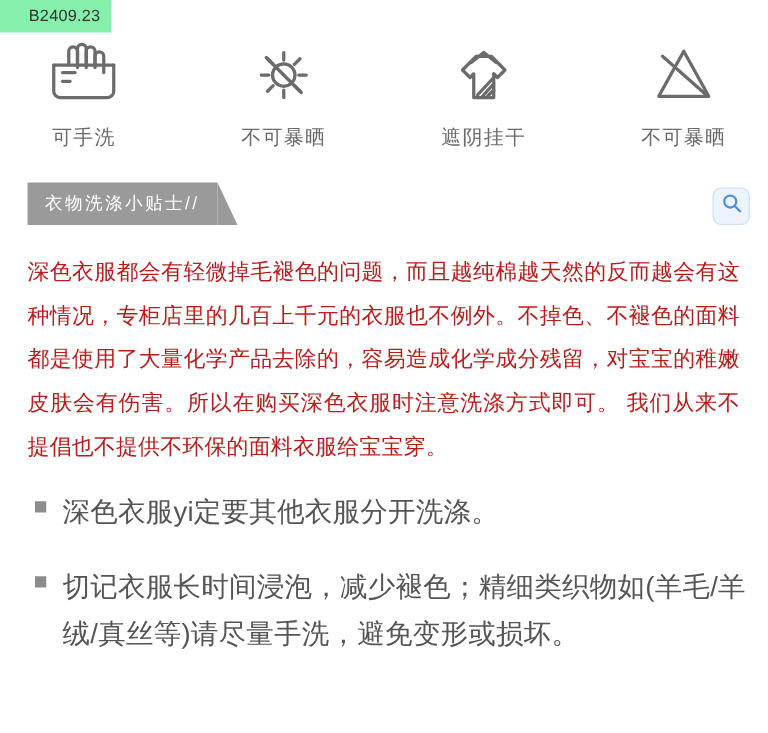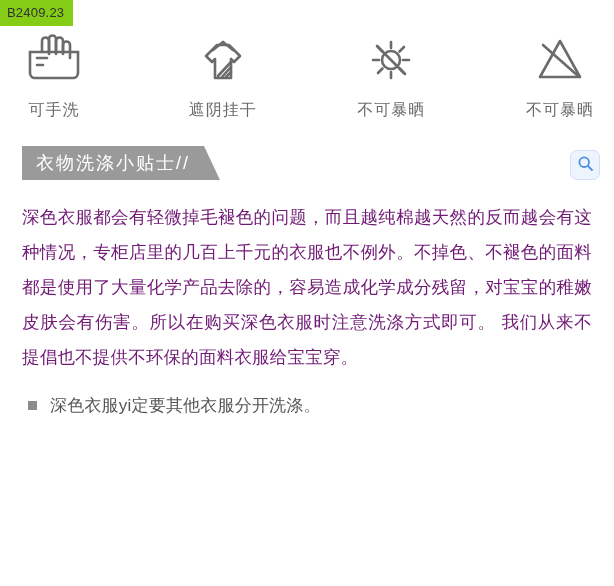--- a/index.html
+++ b/index.html
@@ -14,36 +14,36 @@
     color: #4a4a4a;
     overflow: hidden;
     position: relative;
   }
 
   
   .code-badge {
     position: absolute;
     top: 0;
     left: 0;
-    background: #84cc16;
+    background: #86efac;
     color: #333333;
     font-size: 13px;
     line-height: 1;
-    padding: 6px 9px 7px 7px;
+    padding: 6px 9px 7px 23px;
     letter-spacing: 0.2px;
   }
 
   
   .icon-row {
     position: absolute;
     top: 28px;
     left: 0;
     width: 614px;
     display: flex;
-    justify-content: space-between;
+    justify-content: center;
     gap: 52px;
   }
   .icon-cell {
     width: 108px;
     display: flex;
     flex-direction: column;
     align-items: center;
   }
   .icon-glyph {
     height: 62px;
@@ -64,21 +64,21 @@
     position: absolute;
     top: 146px;
     left: 22px;
     display: flex;
     align-items: stretch;
     height: 34px;
   }
   .section-head-box {
     background: #9a9a9a;
     color: #ffffff;
-    font-size: 18px;
+    font-size: 14px;
     letter-spacing: 2px;
     padding: 0 14px;
     display: flex;
     align-items: center;
     height: 34px;
     box-sizing: border-box;
   }
   .section-head-tail {
     width: 0;
     height: 0;
@@ -104,21 +104,21 @@
   }
 
   
   .body-para {
     position: absolute;
     top: 200px;
     left: 22px;
     width: 570px;
     font-size: 17.5px;
     line-height: 2;
-    color: #701a75;
+    color: #b91c1c;
     text-align: justify;
     letter-spacing: 0.2px;
   }
 
   
   .bullets {
     position: absolute;
     top: 392px;
     left: 28px;
     width: 570px;
@@ -130,21 +130,21 @@
   }
   .bullet-mark {
     width: 9px;
     height: 9px;
     background: #8c8c8c;
     margin-top: 9px;
     margin-right: 13px;
     flex: none;
   }
   .bullet-text {
-    font-size: 17px;
+    font-size: 22px;
     line-height: 1.65;
     color: #555555;
     letter-spacing: 0.2px;
   }
 </style>
 </head>
 <body>
 
 <div class="code-badge">B2409.23</div>
 
@@ -157,34 +157,20 @@
         <path d="M6 20 H54"></path>
         <path d="M18 20 V9 a3.5 3.5 0 0 1 7 0 V22"></path>
         <path d="M25 20 V7 a3.5 3.5 0 0 1 7 0 V22"></path>
         <path d="M32 20 V9 a3.5 3.5 0 0 1 7 0 V22"></path>
         <path d="M39 21 V13 a3.5 3.5 0 0 1 7 0 V26"></path>
         <path d="M13 26 h10"></path>
         <path d="M13 33 h6"></path>
       </svg>
     </div>
     <div class="icon-caption">可手洗</div>
-  </div>
-
-  <div class="icon-cell">
-    <div class="icon-glyph">
-      <svg width="60" height="54" viewBox="0 0 60 54" fill="none" stroke="#6b6b6b" stroke-width="2.6" stroke-linecap="round" stroke-linejoin="round">
-        <path d="M20 18 L30 10 L40 18"></path>
-        <path d="M30 10 a4 4 0 0 0 0 0"></path>
-        <path d="M13 24 L24 13 h12 L47 24 L41 30 L38 27 V46 H22 V27 L19 30 Z"></path>
-        <path d="M25 44 L38 30"></path>
-        <path d="M29 45 L38 35"></path>
-        <path d="M33 45 L38 40"></path>
-      </svg>
-    </div>
-    <div class="icon-caption">遮阴挂干</div>
   </div>
 
   <div class="icon-cell">
     <div class="icon-glyph">
       <svg width="60" height="54" viewBox="0 0 60 54" fill="none" stroke="#6b6b6b" stroke-width="2.6" stroke-linecap="round" stroke-linejoin="round">
         <circle cx="30" cy="28" r="9"></circle>
         <path d="M30 10 V16"></path>
         <path d="M30 40 V46"></path>
         <path d="M12 28 H18"></path>
         <path d="M42 28 H48"></path>
@@ -194,20 +180,34 @@
         <path d="M21.5 36.5 L17 41"></path>
         <path d="M16 14 L44 42"></path>
       </svg>
     </div>
     <div class="icon-caption">不可暴晒</div>
   </div>
 
   <div class="icon-cell">
     <div class="icon-glyph">
       <svg width="60" height="54" viewBox="0 0 60 54" fill="none" stroke="#6b6b6b" stroke-width="2.6" stroke-linecap="round" stroke-linejoin="round">
+        <path d="M20 18 L30 10 L40 18"></path>
+        <path d="M30 10 a4 4 0 0 0 0 0"></path>
+        <path d="M13 24 L24 13 h12 L47 24 L41 30 L38 27 V46 H22 V27 L19 30 Z"></path>
+        <path d="M25 44 L38 30"></path>
+        <path d="M29 45 L38 35"></path>
+        <path d="M33 45 L38 40"></path>
+      </svg>
+    </div>
+    <div class="icon-caption">遮阴挂干</div>
+  </div>
+
+  <div class="icon-cell">
+    <div class="icon-glyph">
+      <svg width="60" height="54" viewBox="0 0 60 54" fill="none" stroke="#6b6b6b" stroke-width="2.6" stroke-linecap="round" stroke-linejoin="round">
         <path d="M30 9 L50 45 H10 Z"></path>
         <path d="M13 13 L47 43"></path>
       </svg>
     </div>
     <div class="icon-caption">不可暴晒</div>
   </div>
 
 </div>
 
 <div class="section-head">
@@ -224,13 +224,17 @@
   </span>
 </div>
 
 <div class="body-para">深色衣服都会有轻微掉毛褪色的问题，而且越纯棉越天然的反而越会有这种情况，专柜店里的几百上千元的衣服也不例外。不掉色、不褪色的面料都是使用了大量化学产品去除的，容易造成化学成分残留，对宝宝的稚嫩皮肤会有伤害。所以在购买深色衣服时注意洗涤方式即可。 我们从来不提倡也不提供不环保的面料衣服给宝宝穿。</div>
 
 <div class="bullets">
   <div class="bullet-item">
     <span class="bullet-mark"></span>
     <span class="bullet-text">深色衣服yi定要其他衣服分开洗涤。</span>
   </div>
+  <div class="bullet-item">
+    <span class="bullet-mark"></span>
+    <span class="bullet-text">切记衣服长时间浸泡，减少褪色；精细类织物如(羊毛/羊绒/真丝等)请尽量手洗，避免变形或损坏。</span>
+  </div>
 </div>
 
 </body></html>

